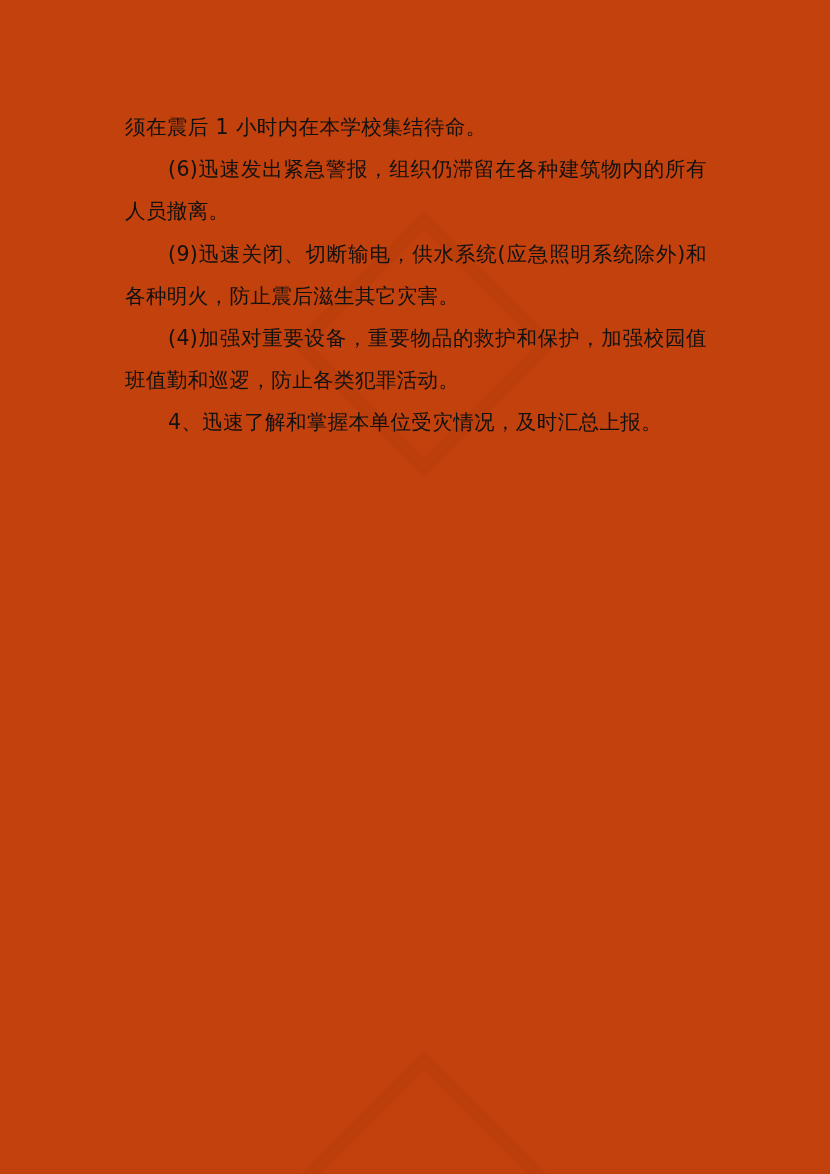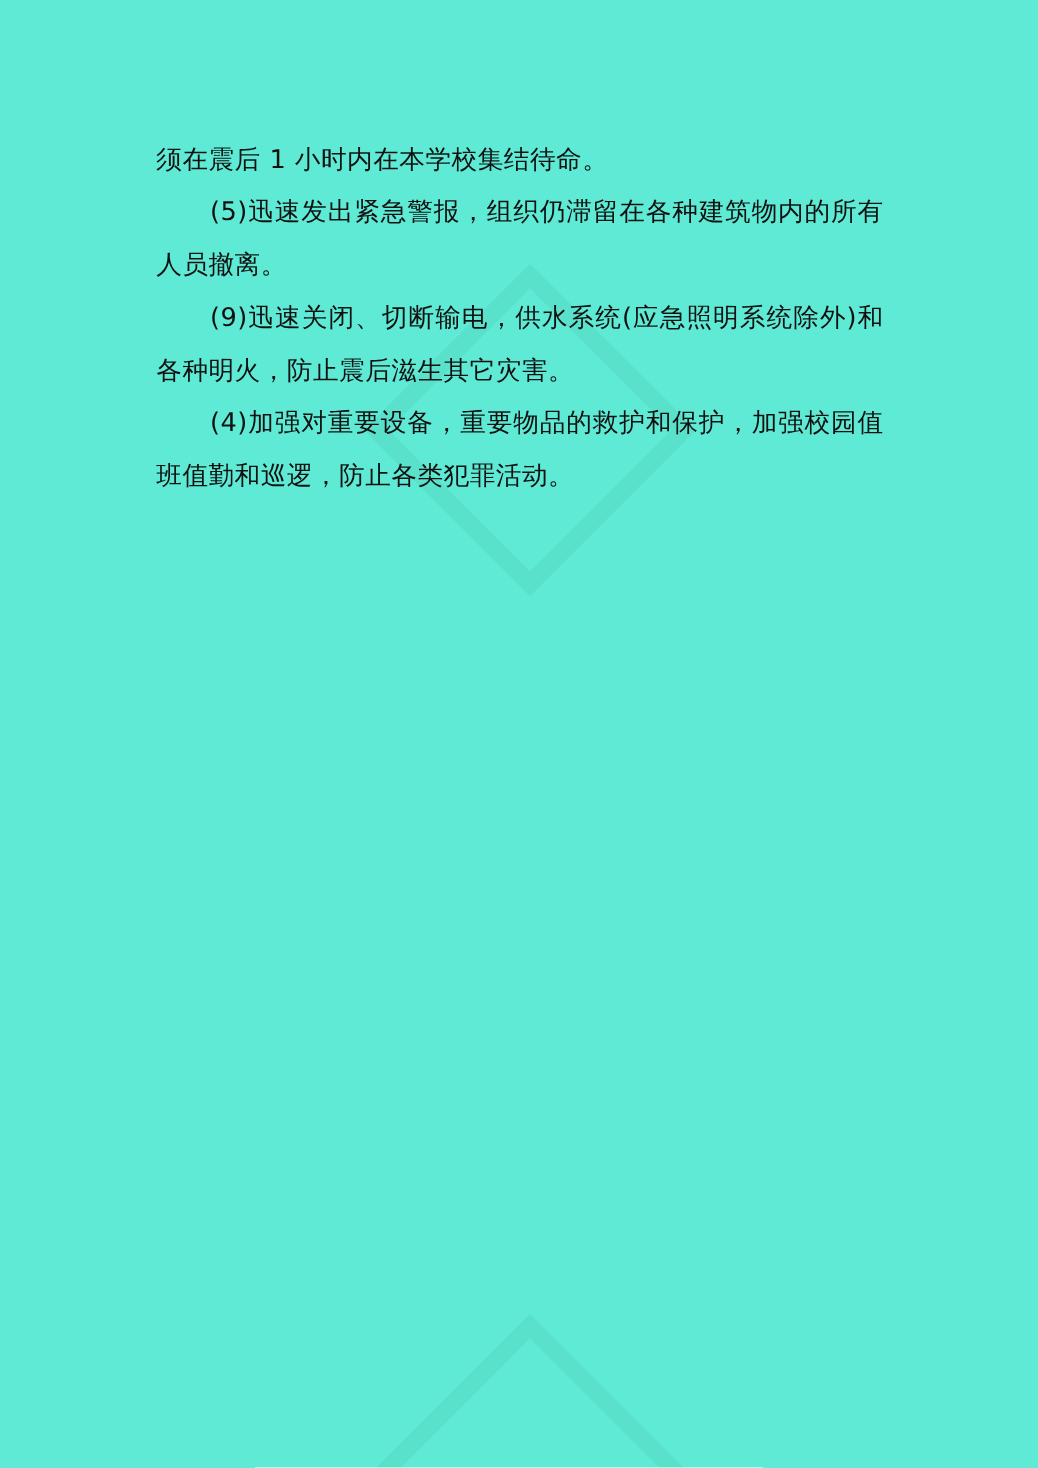--- a/index.html
+++ b/index.html
@@ -1,18 +1,18 @@
 <!DOCTYPE html>
 <html><head>
 <meta charset="utf-8">
 <style>
   html, body { margin: 0; padding: 0; background: #ffffff; }
   body { width: 830px; height: 1174px; position: relative; overflow: hidden; }
   .page {
-    position: absolute; left: 0; top: 0; width: 830px; height: 1174px; background: #5eead4;
+    position: absolute; left: 0; top: 0; width: 830px; height: 1174px; background: #c2410c;
   }
   .content {
     position: absolute; left: 125px; top: 106px; width: 582px;
     font-family: "DejaVu Sans", "Liberation Sans", sans-serif;
     font-size: 20.5px; line-height: 42.2px; color: #111;
     letter-spacing: 0.4px;
   }
   .content p { margin: 0; text-align: justify; text-align-last: left; }
   .indent { text-indent: 43px; }
   .wm {
@@ -23,17 +23,18 @@
 </style>
 </head>
 <body>
 
 <div class="page">
   <div class="wm" style="left:330px; top:250px;"></div>
   <div class="wm" style="left:330px; top:1090px;"></div>
 
   <div class="content">
     <p>须在震后 1 小时内在本学校集结待命。</p>
-    <p class="indent">(5)迅速发出紧急警报，组织仍滞留在各种建筑物内的所有人员撤离。</p>
+    <p class="indent">(6)迅速发出紧急警报，组织仍滞留在各种建筑物内的所有人员撤离。</p>
     <p class="indent">(9)迅速关闭、切断输电，供水系统(应急照明系统除外)和各种明火，防止震后滋生其它灾害。</p>
     <p class="indent">(4)加强对重要设备，重要物品的救护和保护，加强校园值班值勤和巡逻，防止各类犯罪活动。</p>
+    <p class="indent">4、迅速了解和掌握本单位受灾情况，及时汇总上报。</p>
   </div>
 </div>
 
 </body></html>

